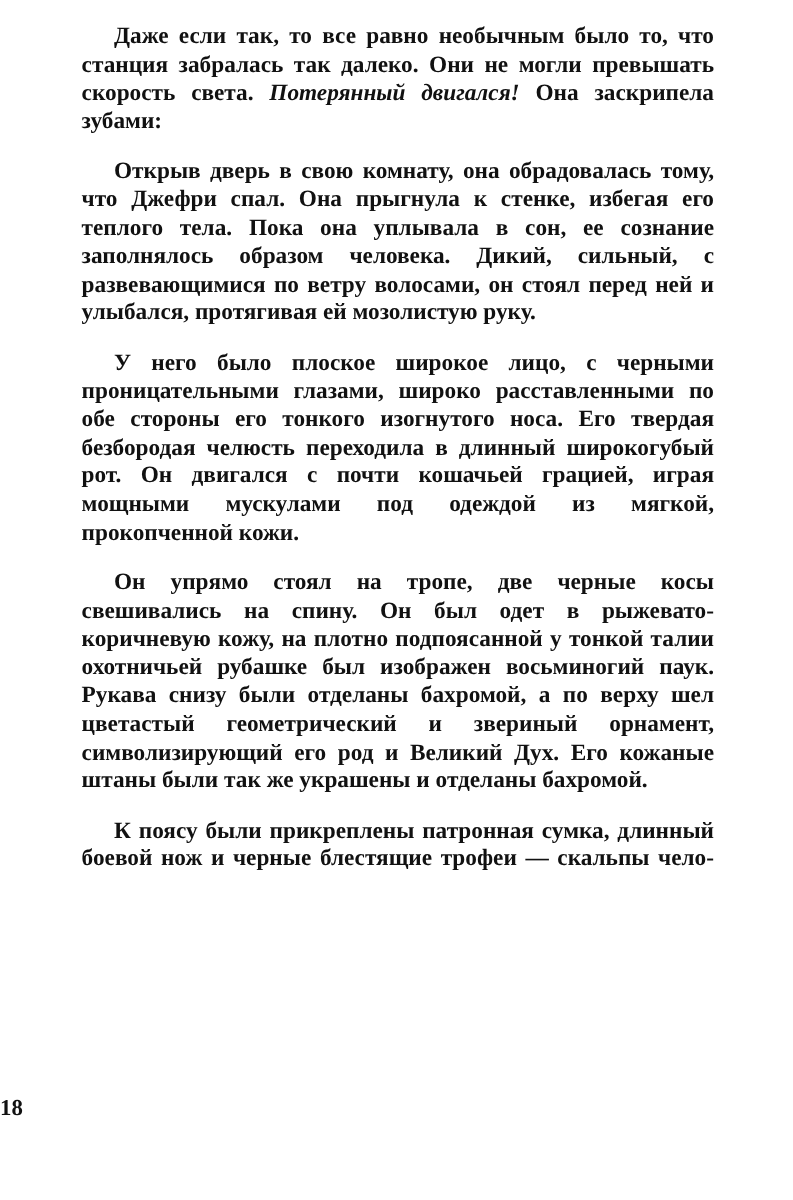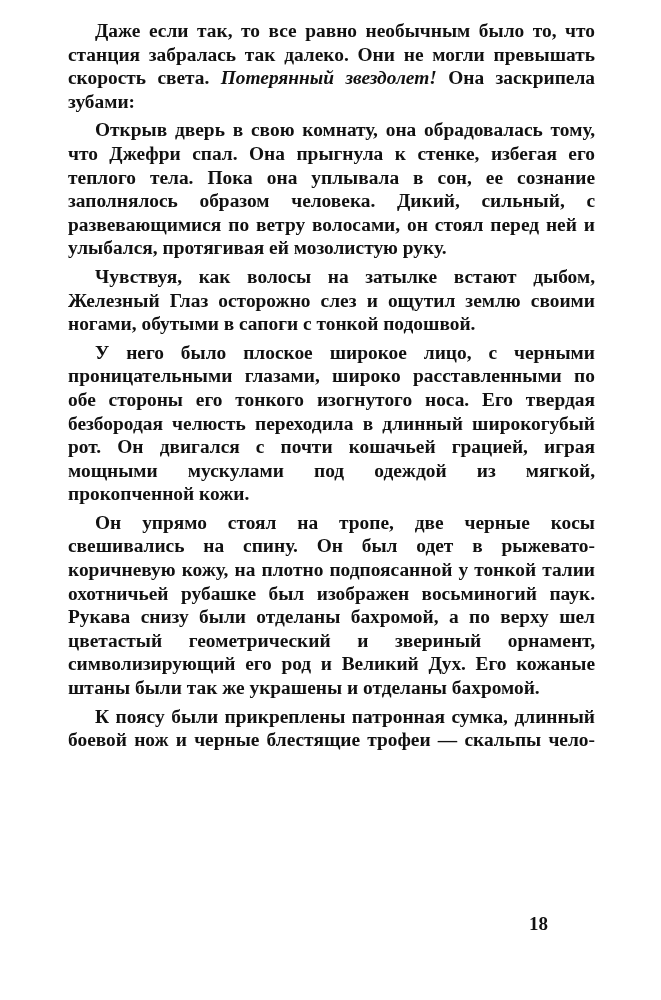--- a/index.html
+++ b/index.html
@@ -24,48 +24,47 @@
     line-height: 23.6px;
     color: #111111;
     text-align: justify;
     hyphens: manual;
   }
   .page p {
     margin: 0;
     text-indent: 27px;
   }
   .page p.gap {
-    margin-top: 5px;
+    margin-top: 18px;
   }
   .page p.section-start {
     margin-top: 24px;
   }
   .page p.last-line-justify {
     text-align-last: justify;
   }
   .page em {
     font-style: italic;
   }
   .page-number {
     position: absolute;
     left: 0;
     width: 548px;
     top: 913px;
-    text-align: right;
+    text-align: left;
     font-family: "Liberation Serif", "DejaVu Serif", serif;
     font-weight: bold;
     font-size: 19px;
     color: #111111;
   }
 </style>
 </head>
 <body>
 
 <div class="page">
-  <p><span>Даже если так, то все равно необычным было то, что станция забралась так далеко. Они не могли превышать скорость света. </span><em>Потерянный звездолет!</em><span> Она заскрипела зубами:</span></p>
+  <p><span>Даже если так, то все равно необычным было то, что станция забралась так далеко. Они не могли превышать скорость света. </span><em>Потерянный двигался!</em><span> Она заскрипела зубами:</span></p>
   <p class="gap">Открыв дверь в свою комнату, она обрадовалась тому, что Джефри спал. Она прыгнула к стенке, избегая его теплого тела. Пока она уплывала в сон, ее сознание заполнялось образом человека. Дикий, сильный, с развевающимися по ветру волосами, он стоял перед ней и улыбался, протягивая ей мозолистую руку.</p>
-  <p class="gap">Чувствуя, как волосы на затылке встают дыбом, Железный Глаз осторожно слез и ощутил землю своими ногами, обутыми в сапоги с тонкой подошвой.</p>
   <p class="gap">У него было плоское широкое лицо, с черными проницательными глазами, широко расставленными по обе стороны его тонкого изогнутого носа. Его твердая безбородая челюсть переходила в длинный широкогубый рот. Он двигался с почти кошачьей грацией, играя мощными мускулами под одеждой из мягкой, прокопченной кожи.</p>
   <p class="gap">Он упрямо стоял на тропе, две черные косы свешивались на спину. Он был одет в рыжевато-коричневую кожу, на плотно подпоясанной у тонкой талии охотничьей рубашке был изображен восьминогий паук. Рукава снизу были отделаны бахромой, а по верху шел цветастый геометрический и звериный орнамент, символизирующий его род и Великий Дух. Его кожаные штаны были так же украшены и отделаны бахромой.</p>
   <p class="gap last-line-justify">К поясу были прикреплены патронная сумка, длинный боевой нож и черные блестящие трофеи — скальпы чело-</p>
 </div>
 
 <div class="page-number">18</div>
 
 </body></html>

